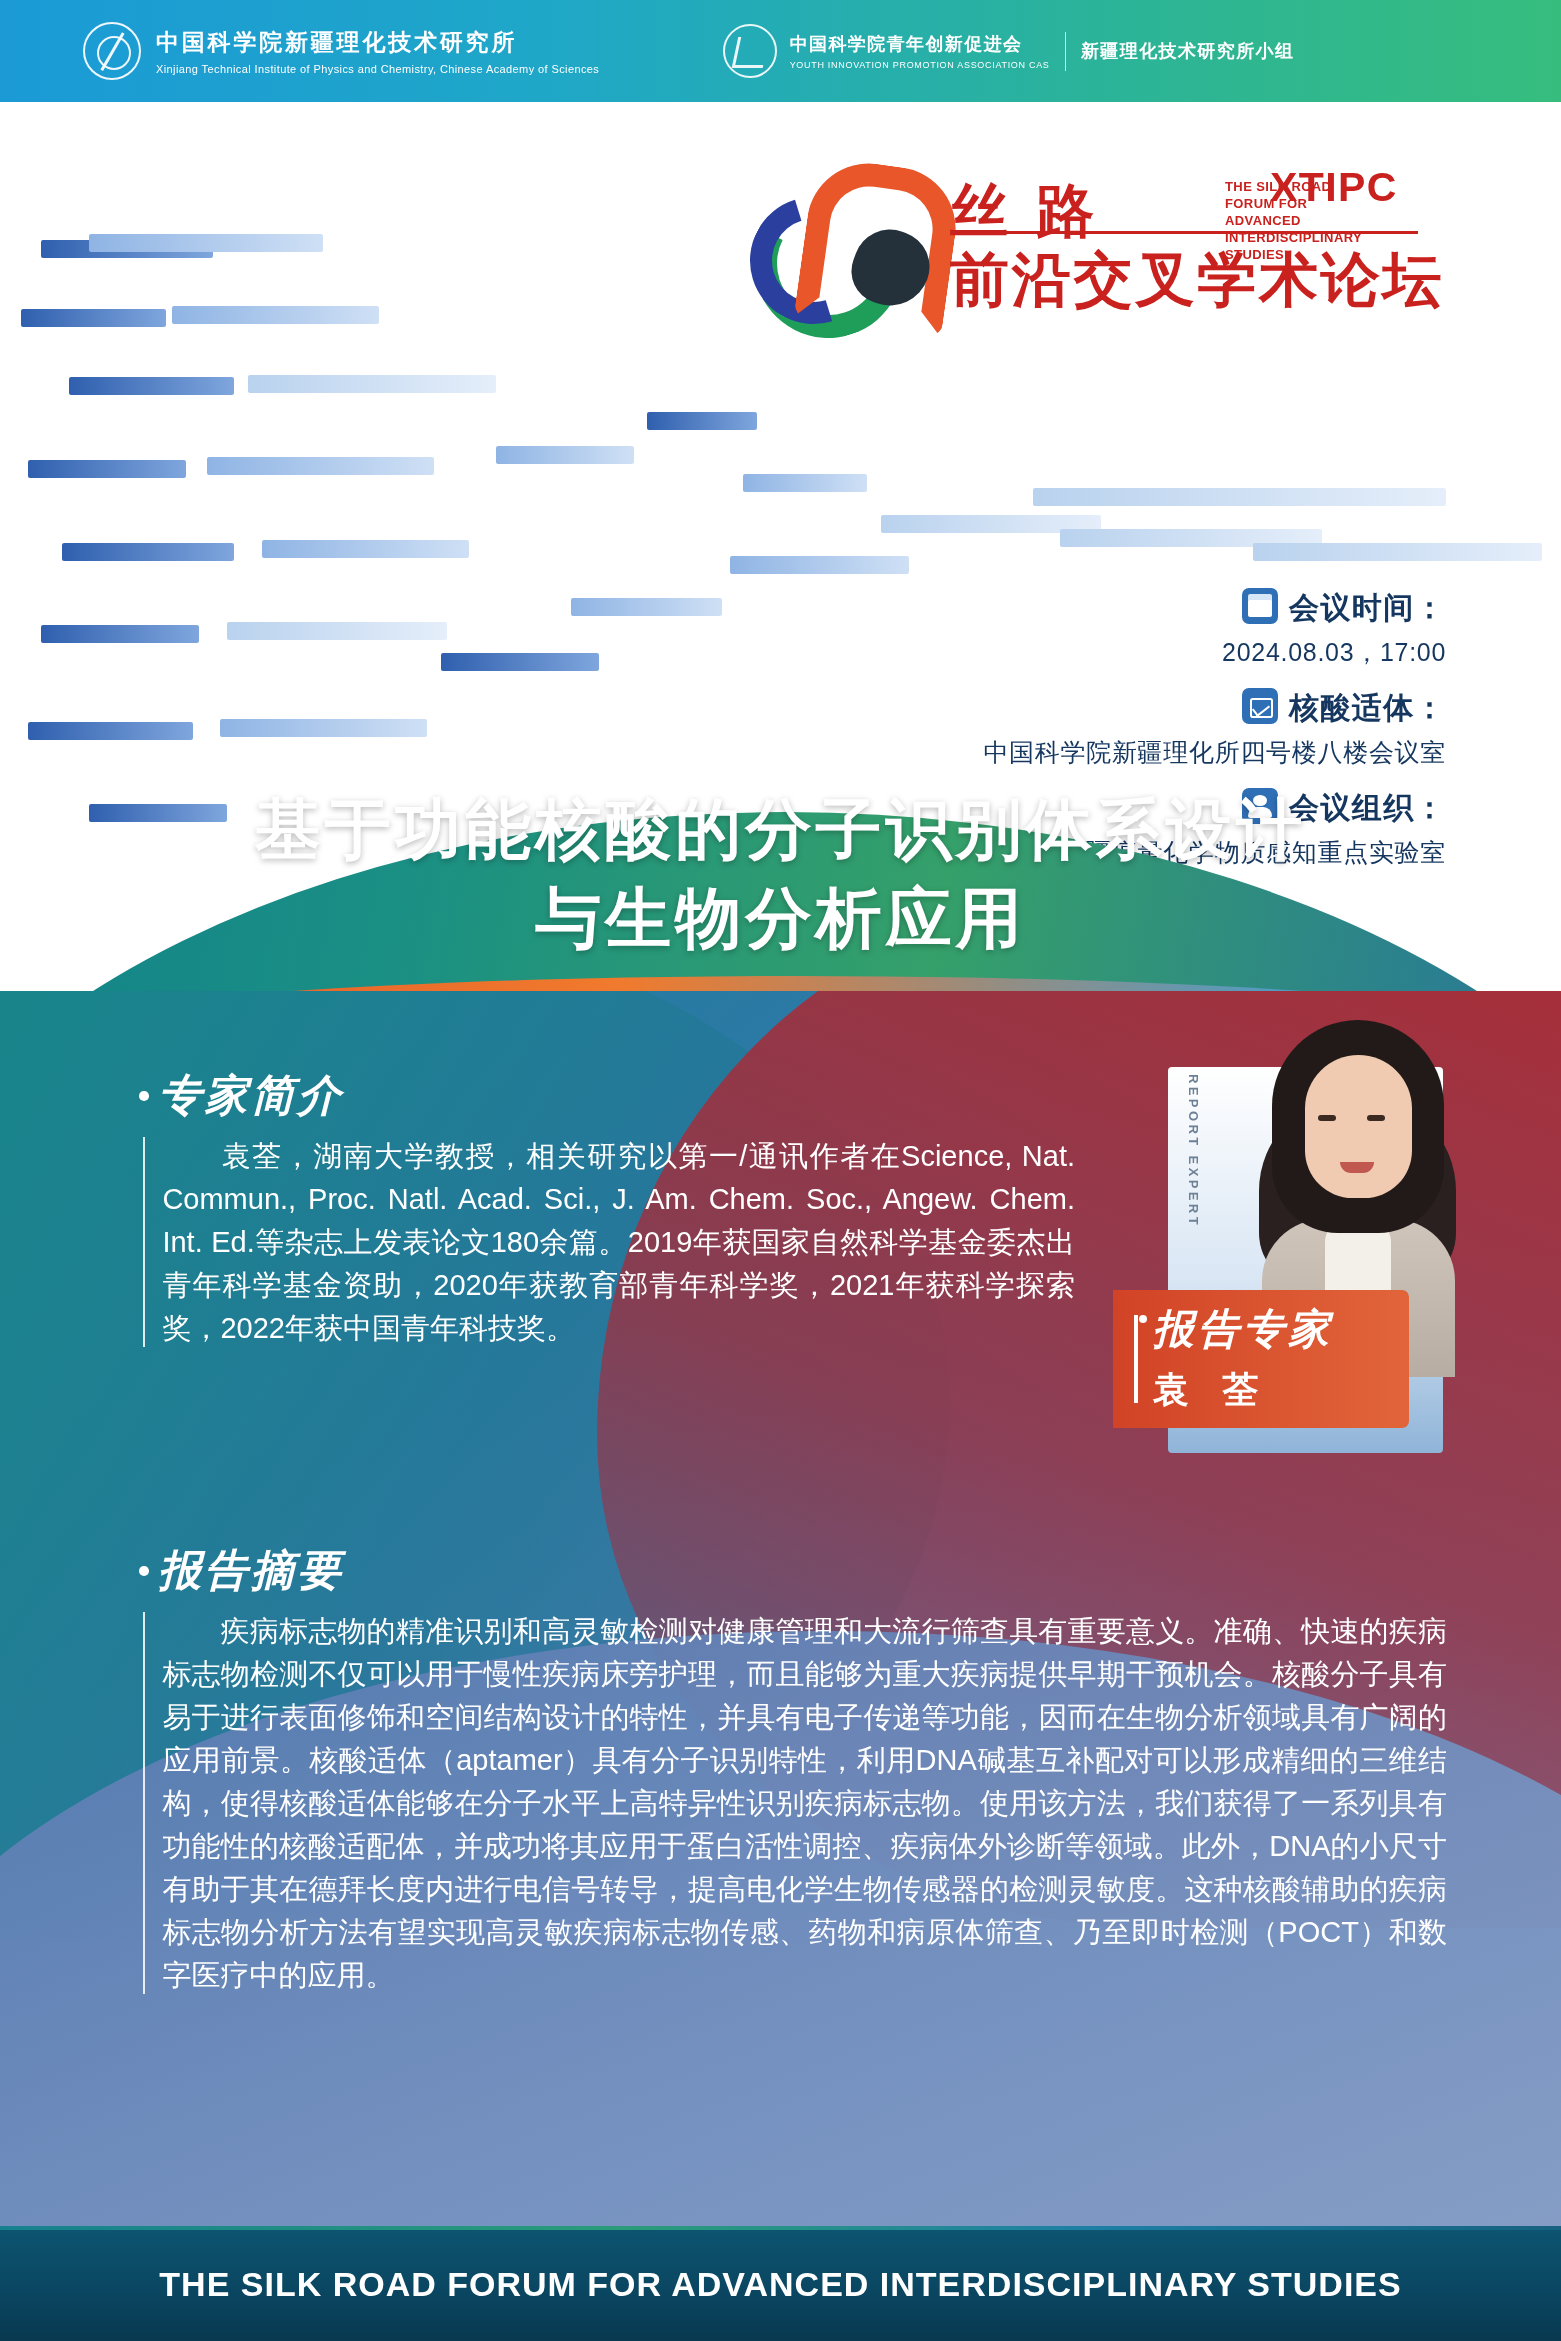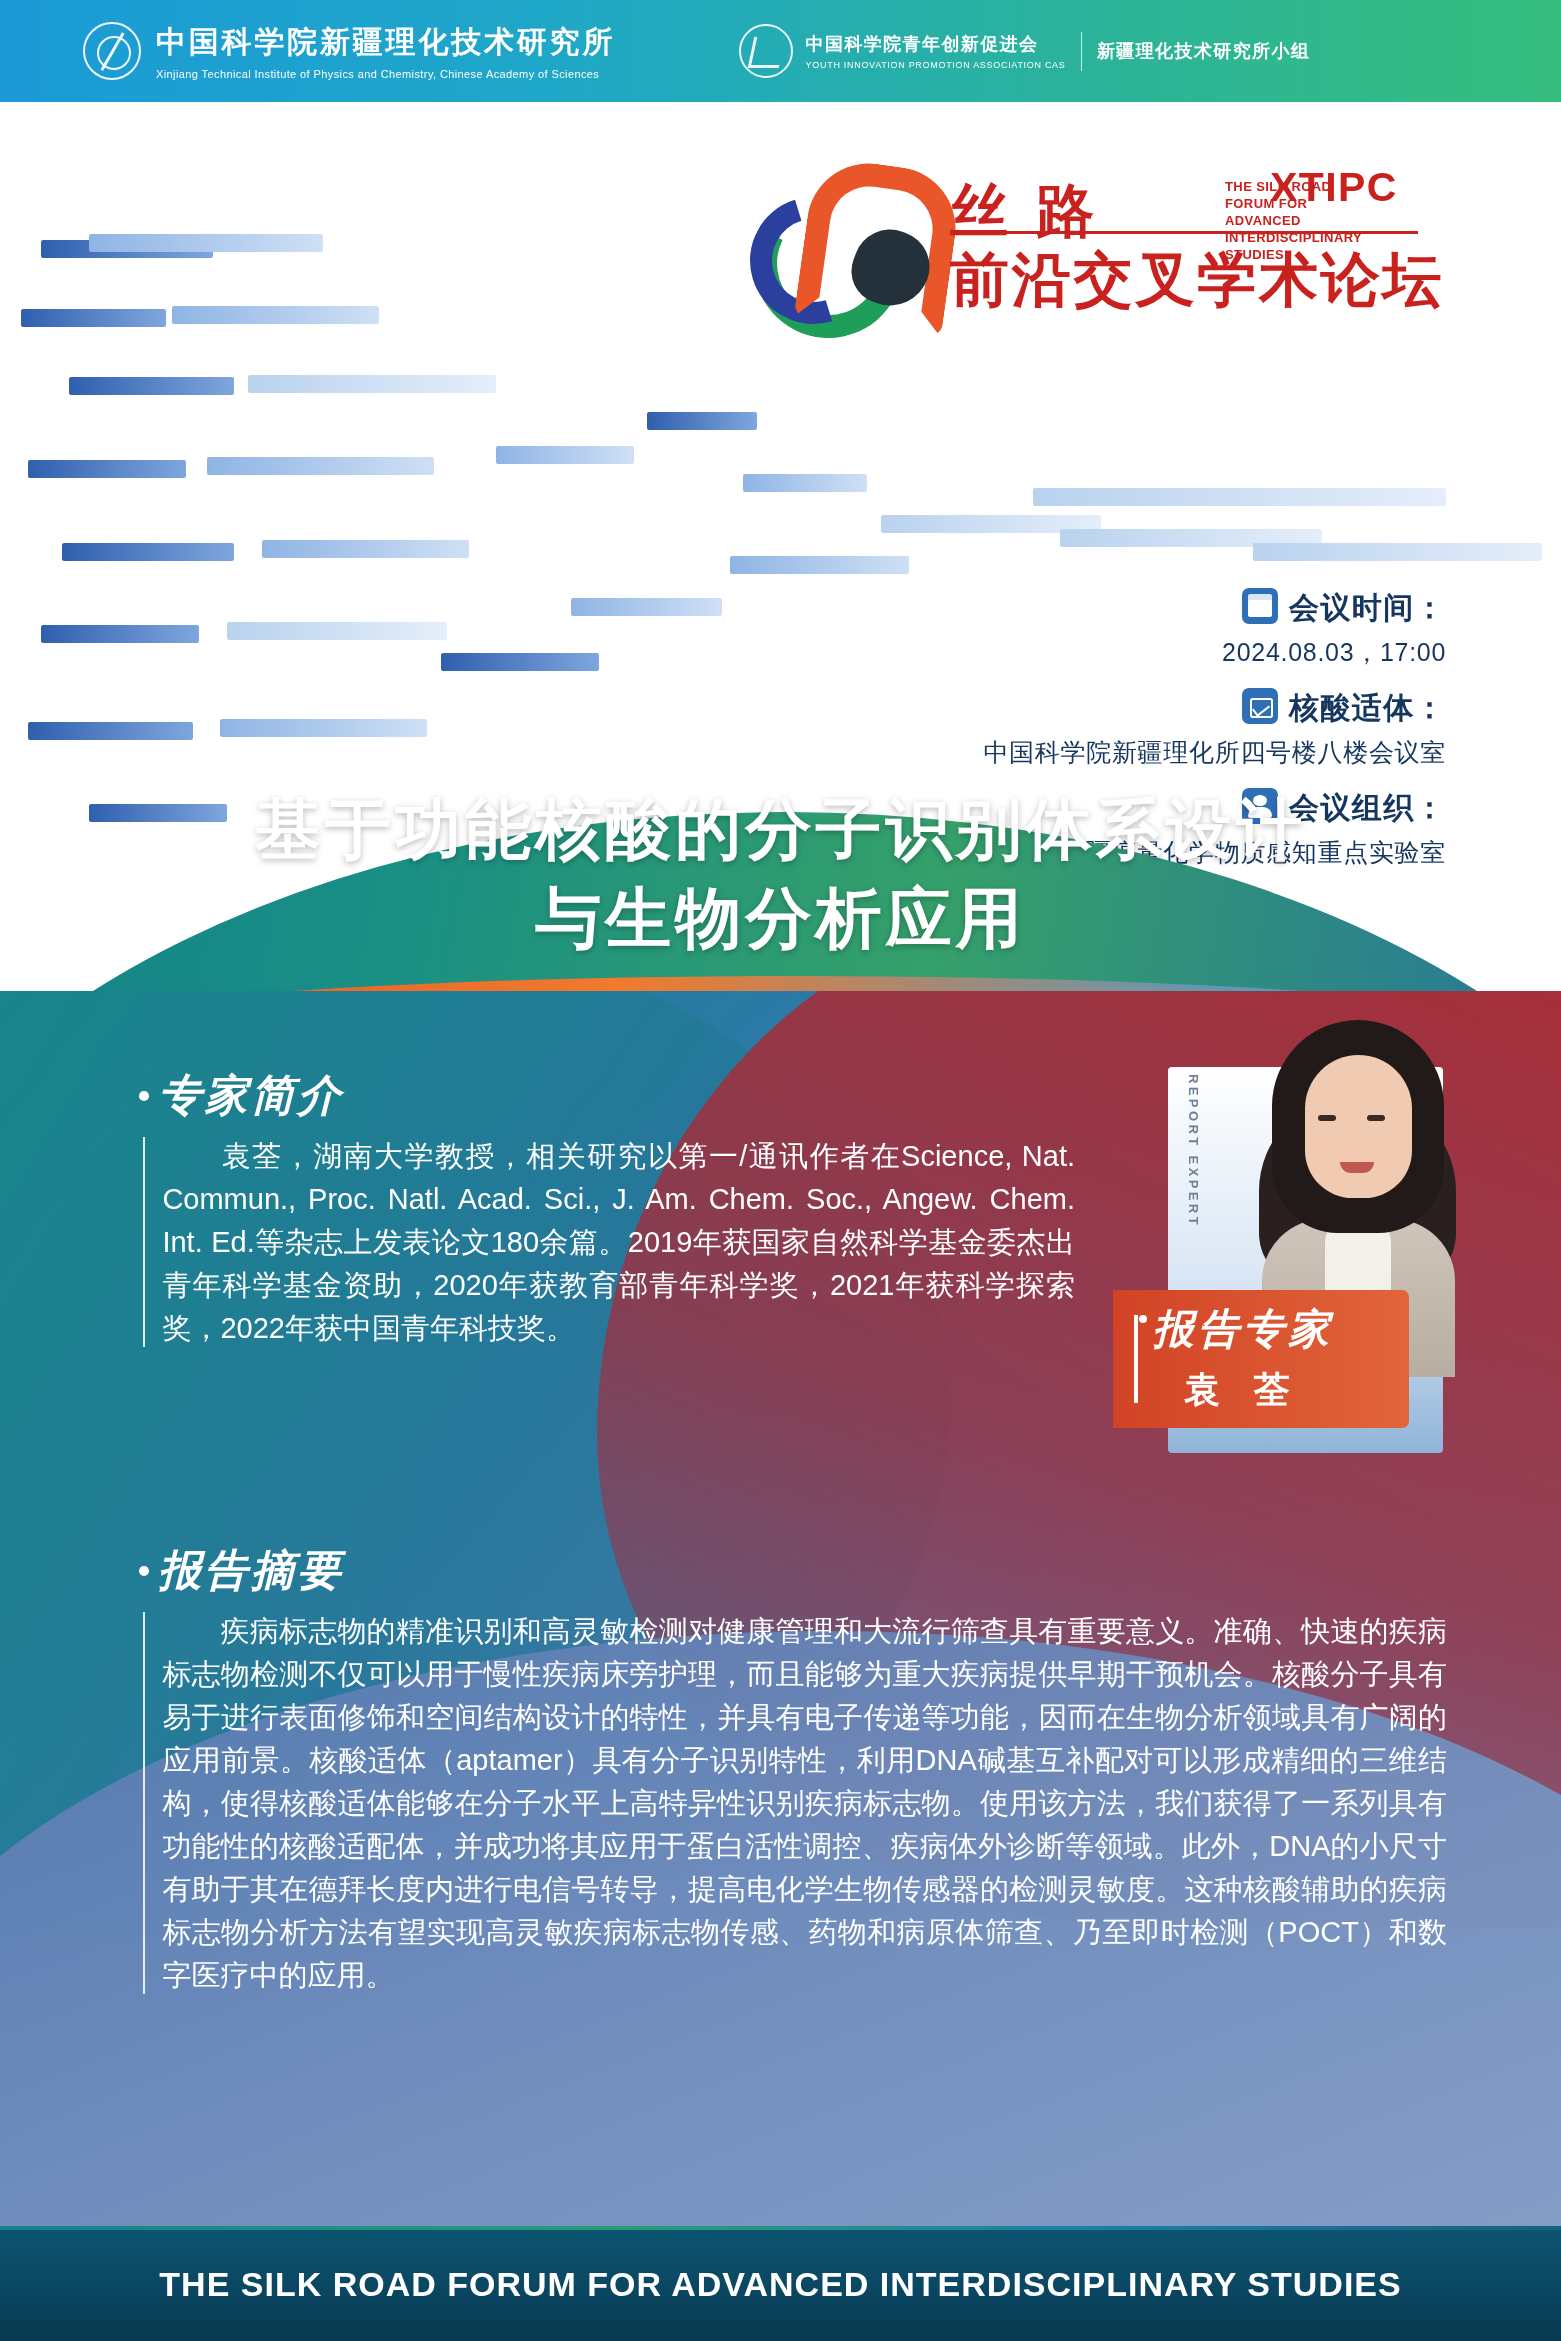--- a/index.html
+++ b/index.html
@@ -50,21 +50,21 @@
     position: absolute;
     left: 50%; top: 5.5px;
     width: 2.8px; height: 43px;
     margin-left: -1.4px;
     background: rgba(255,255,255,.92);
     transform: rotate(30deg);
   }
   .inst-text { margin-left: 15px; }
   .inst-cn {
     color: #ffffff;
-    font-size: 30px;
+    font-size: 23px;
     font-weight: bold;
     font-family: "Liberation Serif", serif;
     letter-spacing: 2.8px;
     white-space: nowrap;
   }
   .inst-en {
     color: #ffffff;
     font-size: 11px;
     letter-spacing: 0.4px;
     margin-top: 5.5px;
@@ -537,21 +537,20 @@
     font-size: 41px;
     letter-spacing: 4.1px;
     font-style: italic;
     white-space: nowrap;
   }
   .badge-l2 {
     font-family: "Liberation Serif", serif;
     font-weight: bold;
     font-size: 36px;
     letter-spacing: 12.4px;
-    text-align: center;
     margin-top: 9.6px;
     white-space: nowrap;
   }
 
   
   .footer {
     position: absolute;
     left: 0; bottom: 0;
     width: 1561px; height: 116px;
     background: linear-gradient(180deg, #0d5571 0%, #0a4560 60%, #083850 100%);

